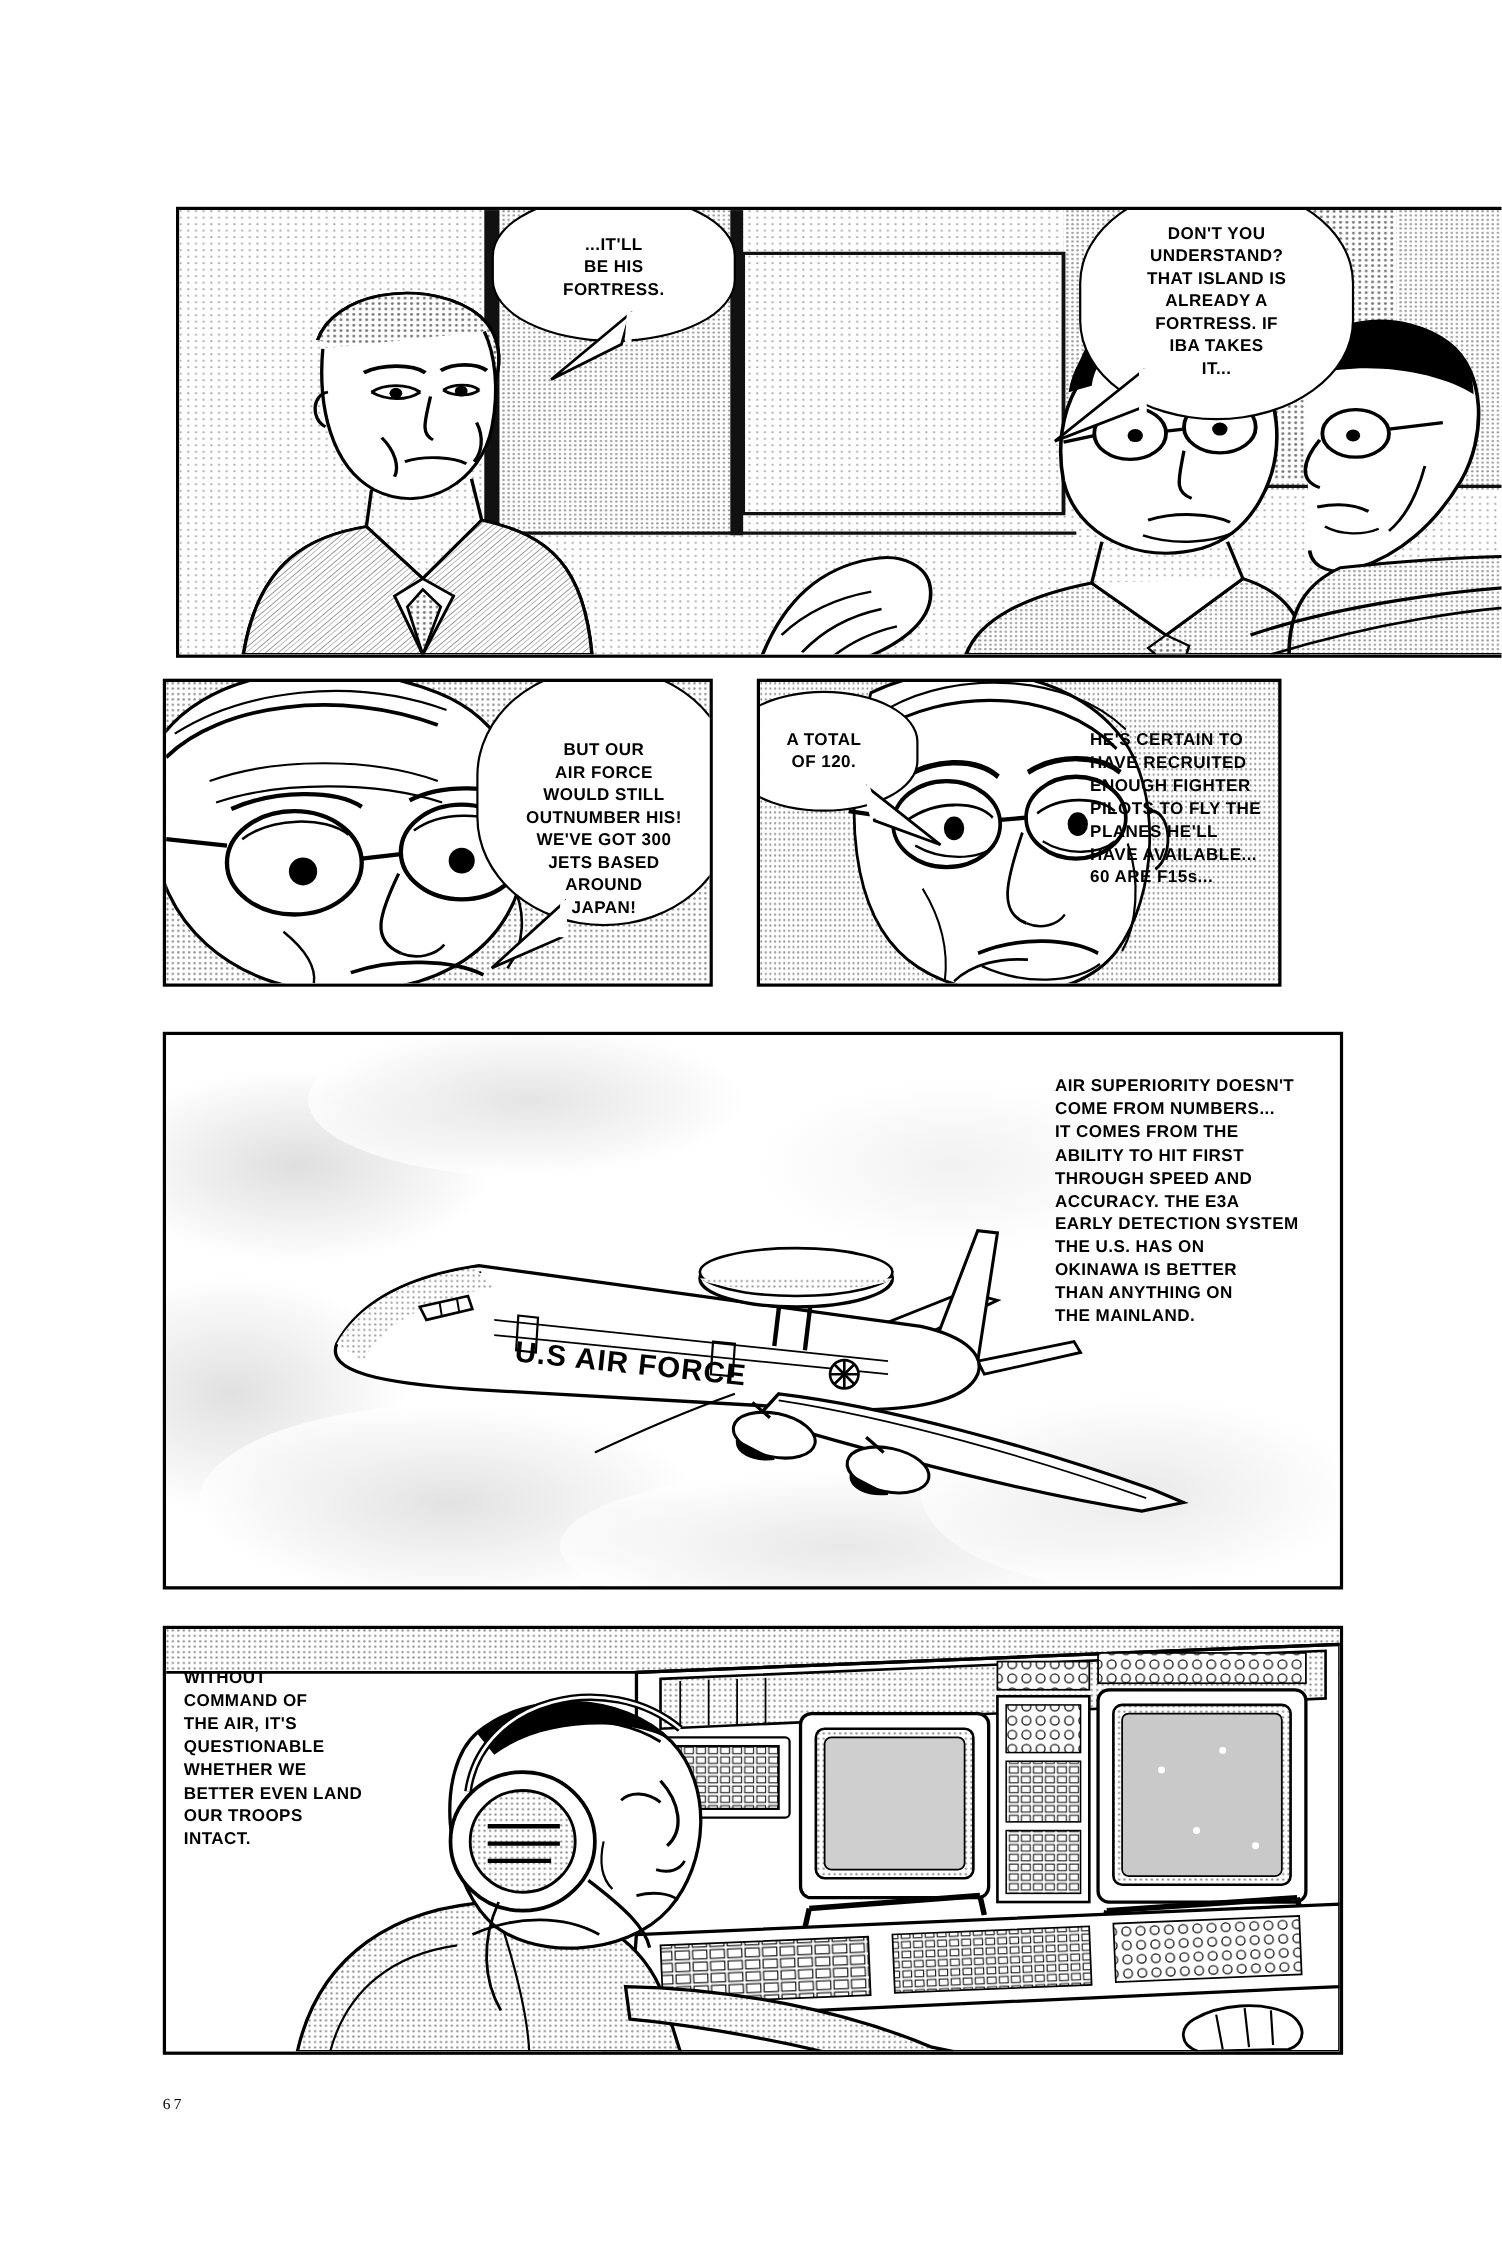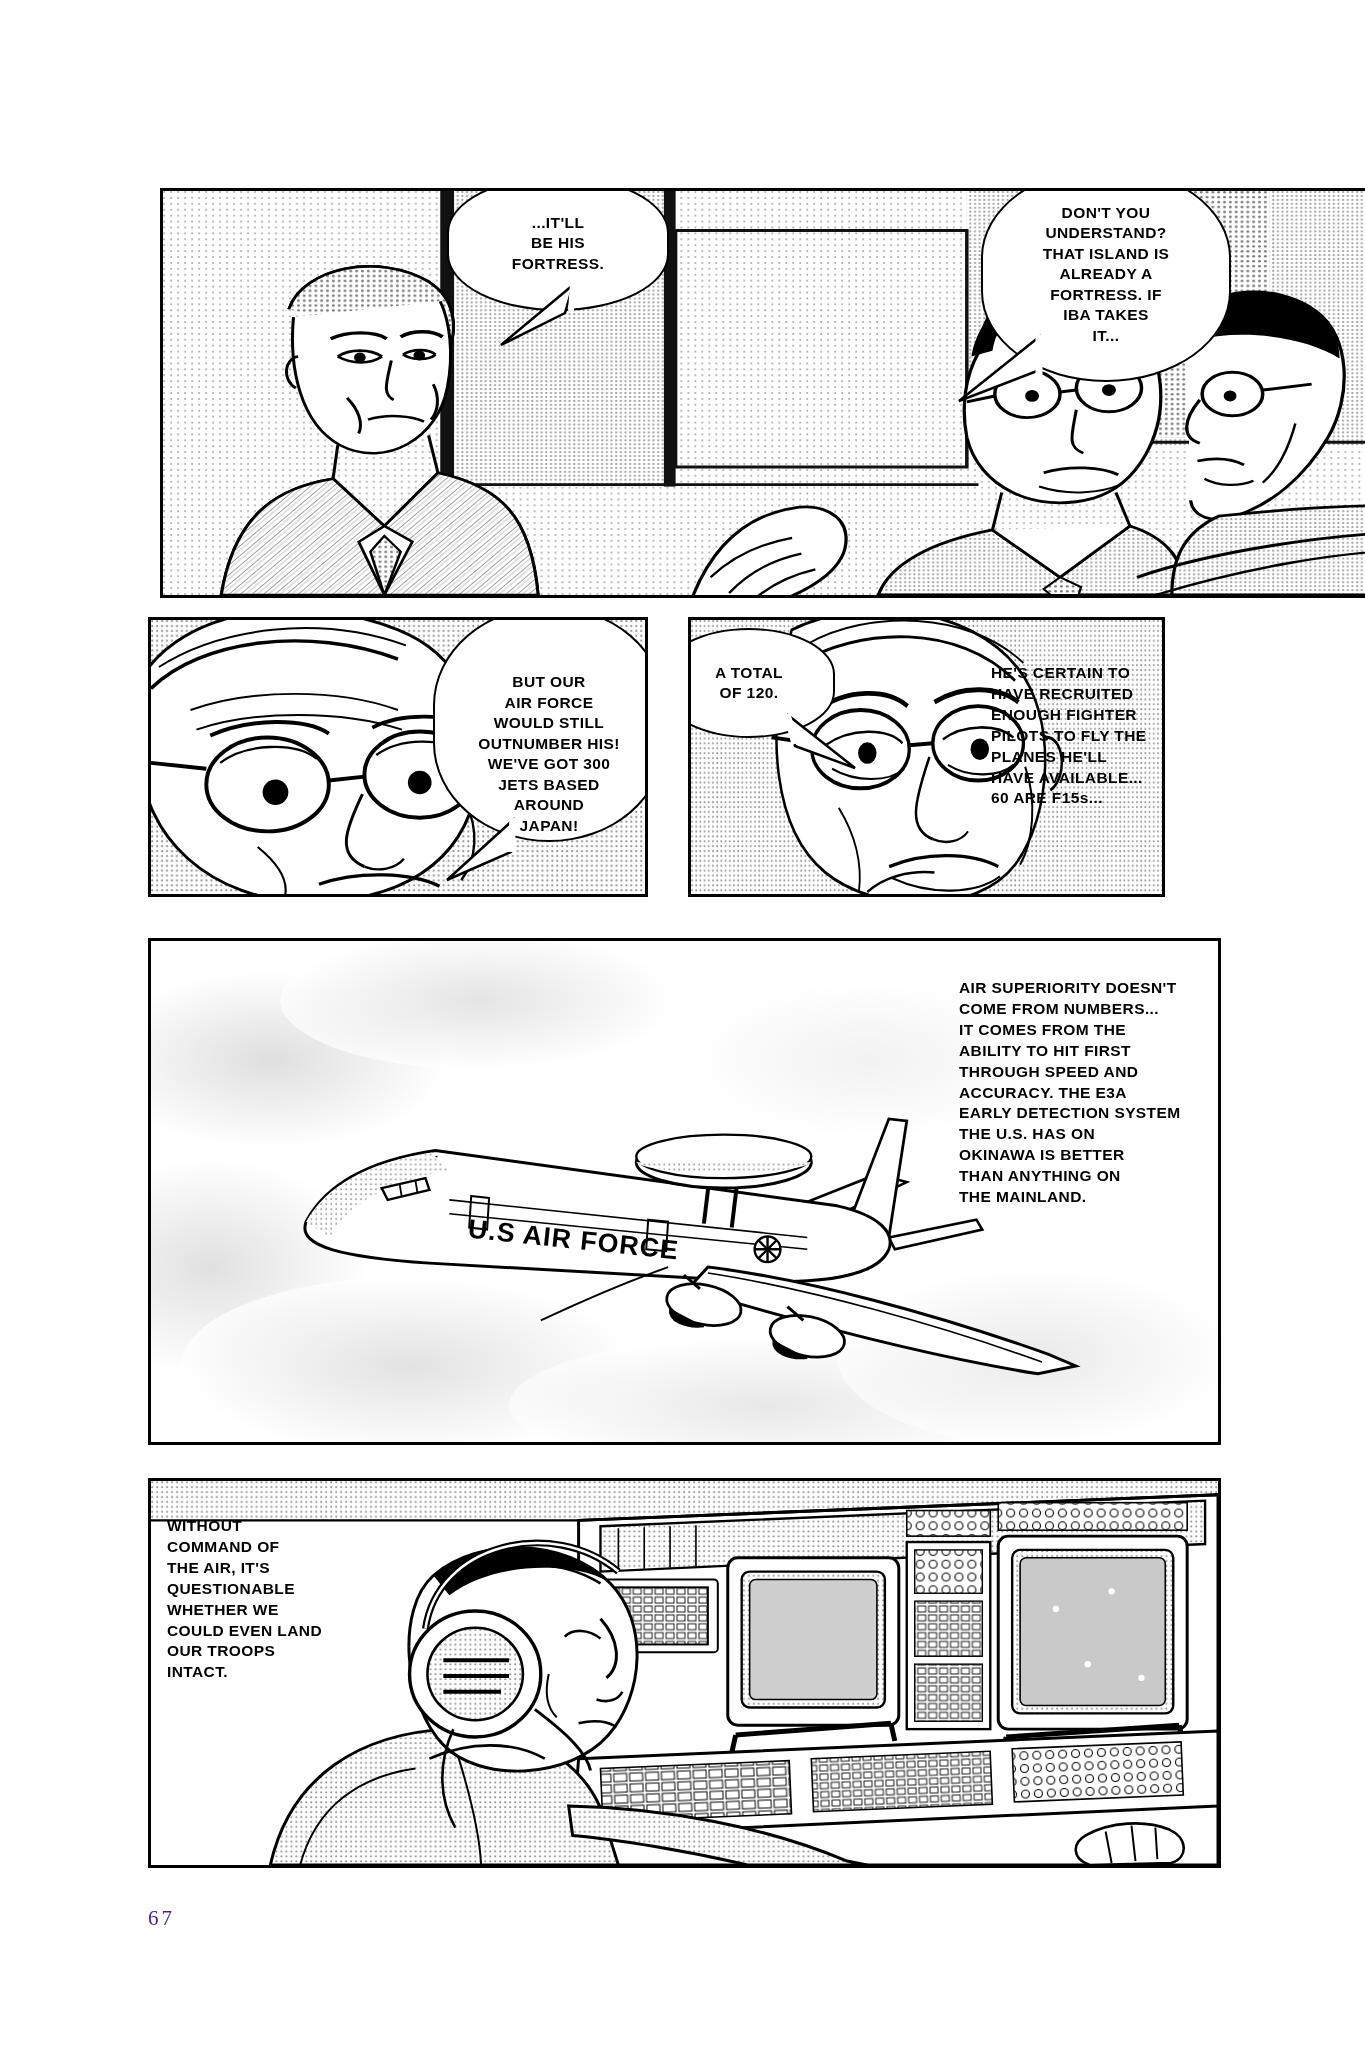--- a/index.html
+++ b/index.html
@@ -70,23 +70,23 @@
   .tail {
     position: absolute;
     z-index: 7;
   }
 
   
   .art { position: absolute; left: 0; top: 0; width: 100%; height: 100%; }
 
   .pagenum {
     position: absolute;
-    font-size: 21px;
+    font-size: 14px;
     letter-spacing: 3px;
-    color: #4c1d95;
+    color: #000000;
     font-family: "Liberation Serif", serif;
   }
 </style>
 </head>
 <body>
 
 <div class="page">
 
   <div class="panel" style="left:160px; top:188px; width:1256px; height:410px;">
     <svg class="art" viewBox="0 0 1073 410" preserveAspectRatio="none">
@@ -579,21 +579,21 @@
         <path d="M280 282 C320 264 364 264 396 282" fill="none" stroke="#000" stroke-width="2.6"></path>
       </g>
     </svg>
 
     <div class="caption-free" style="left:16px; top:14px; width:232px;">
       <span>WITHOUT
 COMMAND OF
 THE AIR, IT'S
 QUESTIONABLE
 WHETHER WE
-COULD EVEN LAND
+BETTER EVEN LAND
 OUR TROOPS
 INTACT.</span>
     </div>
   </div>
 
   <div class="pagenum" style="left:148px; top:1906px;">67</div>
 
 </div>
 
 </body></html>

